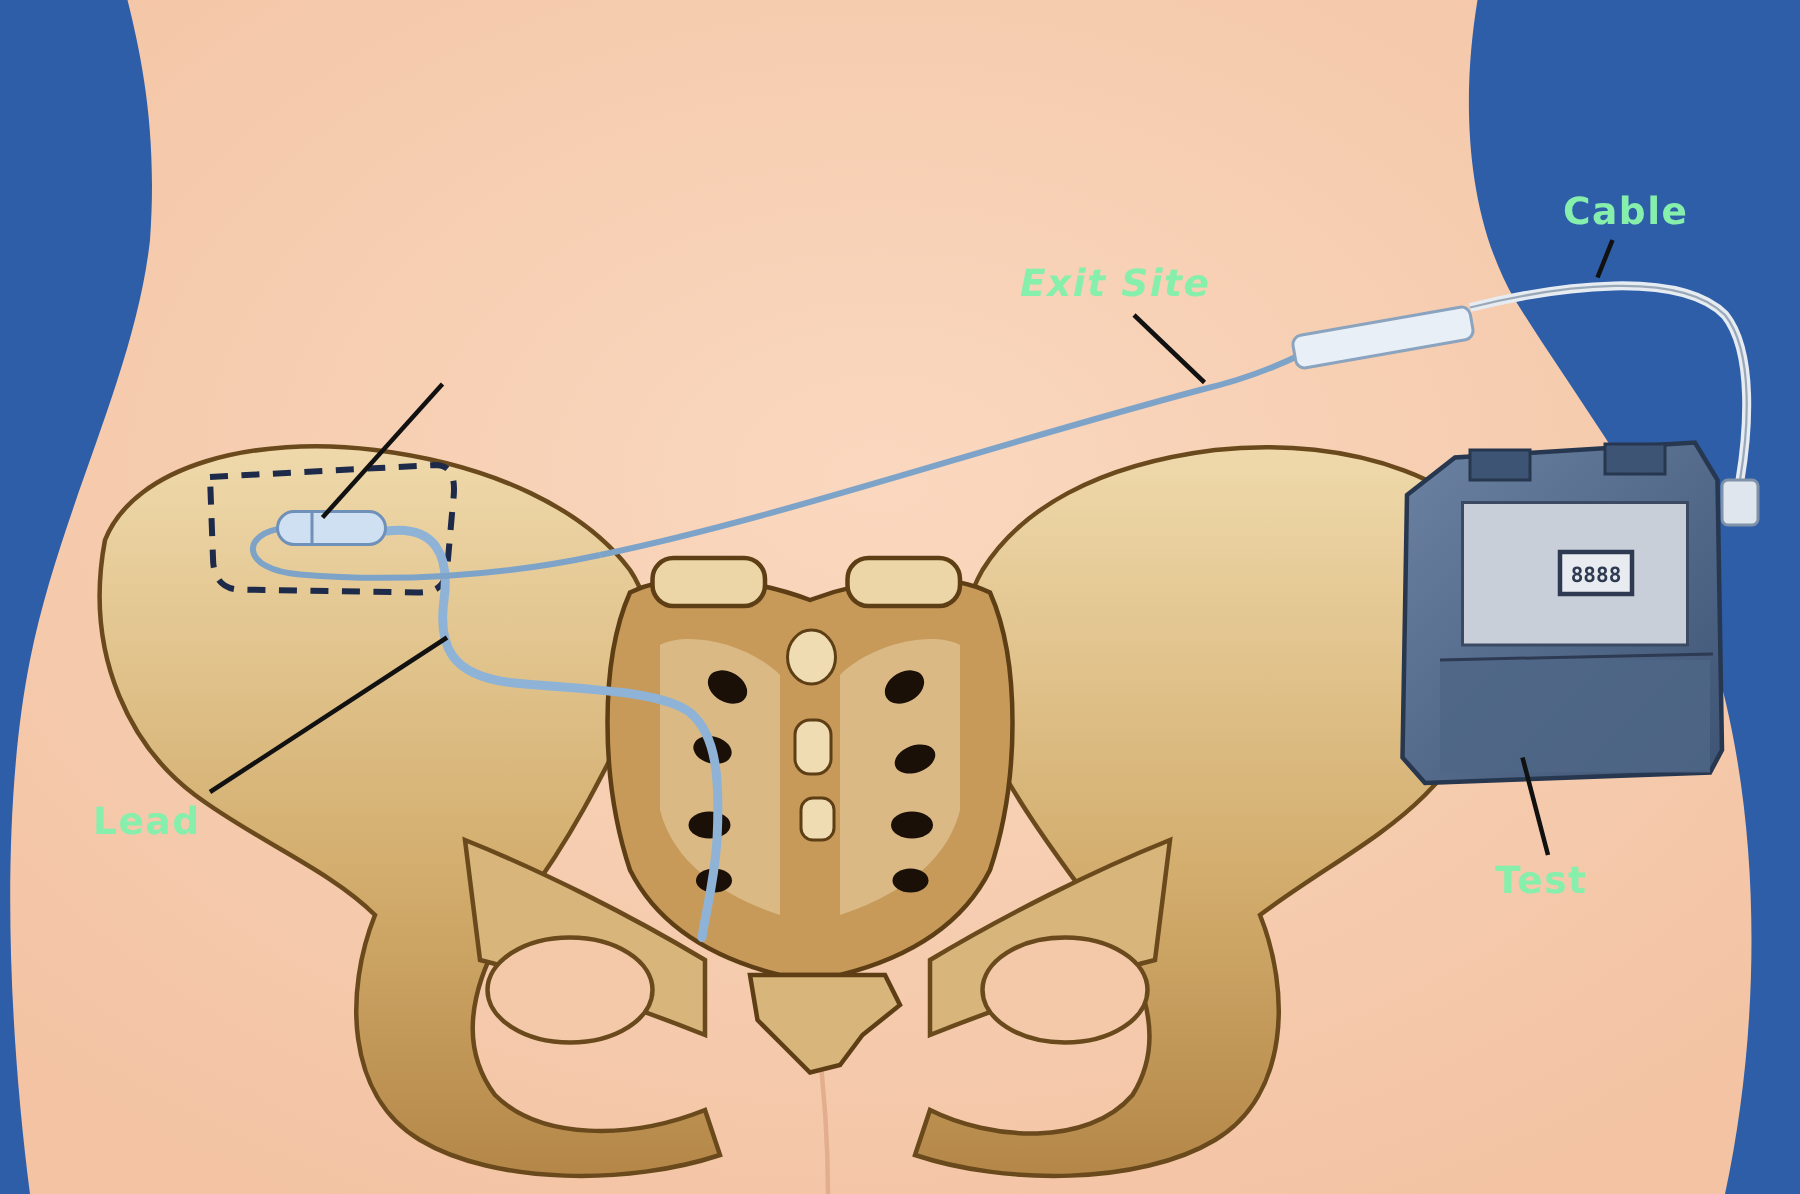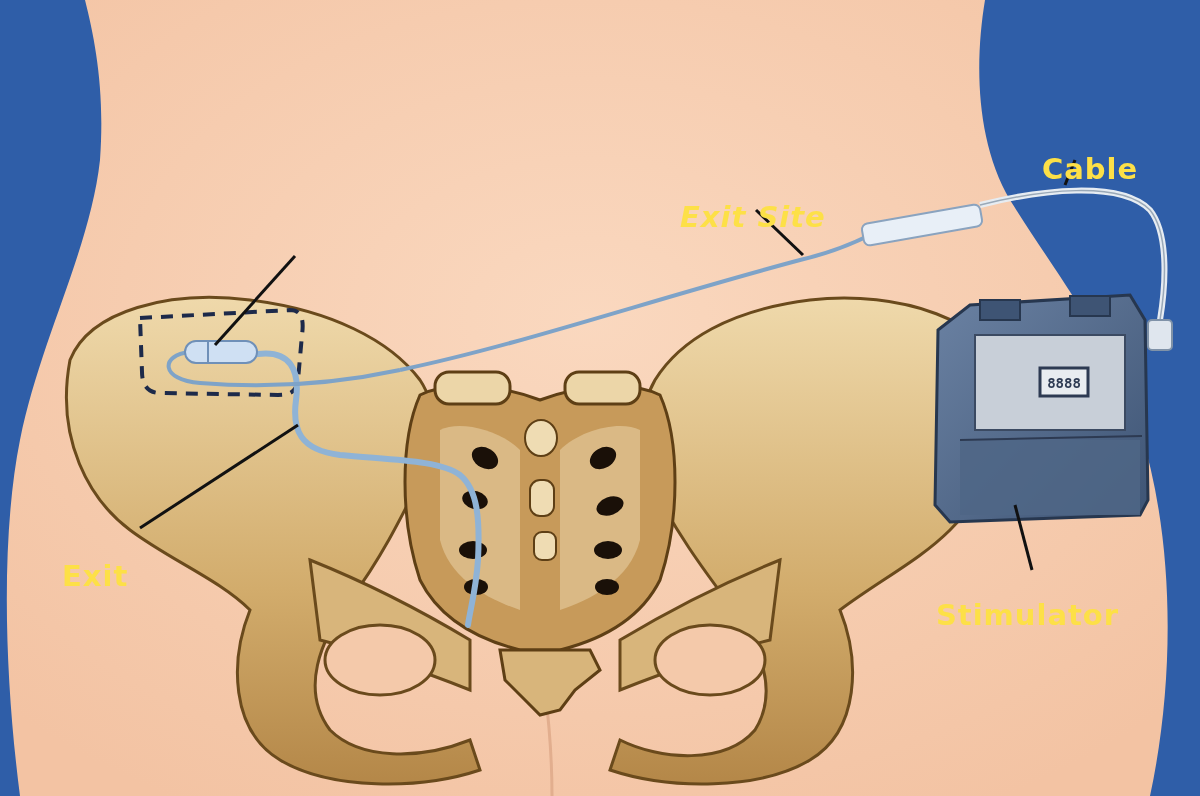--- a/index.html
+++ b/index.html
@@ -3,26 +3,25 @@
 <meta charset="utf-8">
 <style>
   html, body { margin: 0; padding: 0; }
   body { width: 1200px; height: 796px; overflow: hidden; background: #2f5ea8; }
   #stage { position: relative; width: 1200px; height: 796px; }
   svg { position: absolute; left: 0; top: 0; }
   .label {
     position: absolute;
     font-family: "DejaVu Sans", sans-serif;
     font-weight: bold;
-    color: #fde047;
-    font-size: 29px;
+    color: #86efac;
+    font-size: 25px;
     letter-spacing: 1px;
     line-height: 30px;
     white-space: nowrap;
-    margin-top: 28px;
   }
   .label.center { text-align: center; }
 </style>
 </head>
 <body>
 
 <div id="stage">
   <svg width="1200" height="796" viewBox="0 0 1200 796">
     <defs>
       <radialGradient id="skinGrad" cx="50%" cy="40%" r="70%">
@@ -112,17 +111,17 @@
       <line x1="1075" y1="160" x2="1065" y2="185"></line>
       <line x1="756" y1="210" x2="803" y2="255"></line>
       <line x1="295" y1="256" x2="215" y2="345"></line>
       <line x1="140" y1="528" x2="298" y2="425"></line>
       <line x1="1015" y1="505" x2="1032" y2="570"></line>
     </g>
   </svg>
 
   <div class="label" style="left:1042px; top:126px;">Cable</div>
   <div class="label" style="left:680px; top:174px;font-style:italic;">Exit Site</div>
-  <div class="label" style="left:62px; top:533px;">Exit</div>
+  <div class="label" style="left:62px; top:533px;">Lead</div>
   <div class="label center" style="left:915px; top:572px; width:225px;">
-    <div>Stimulator</div>
+    <div>Test</div>
   </div>
 </div>
 
 </body></html>

